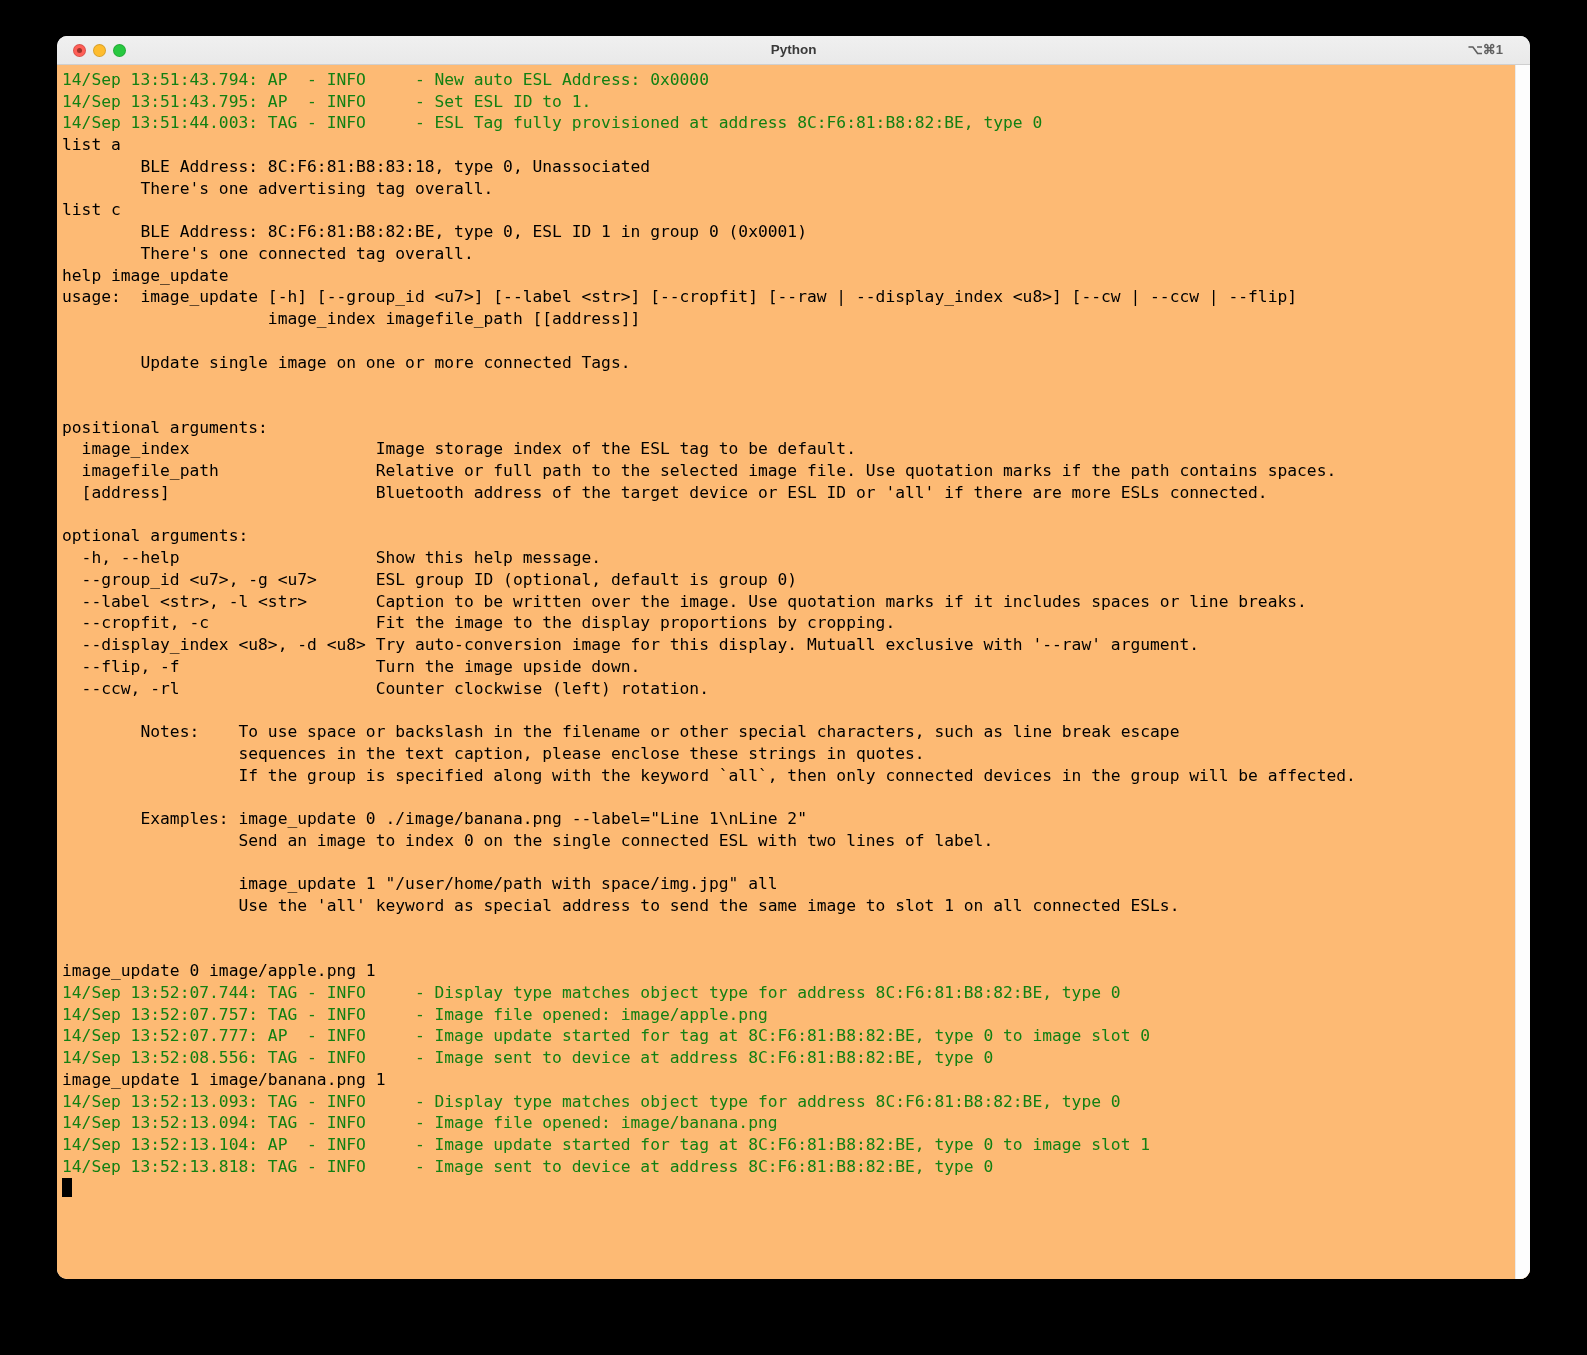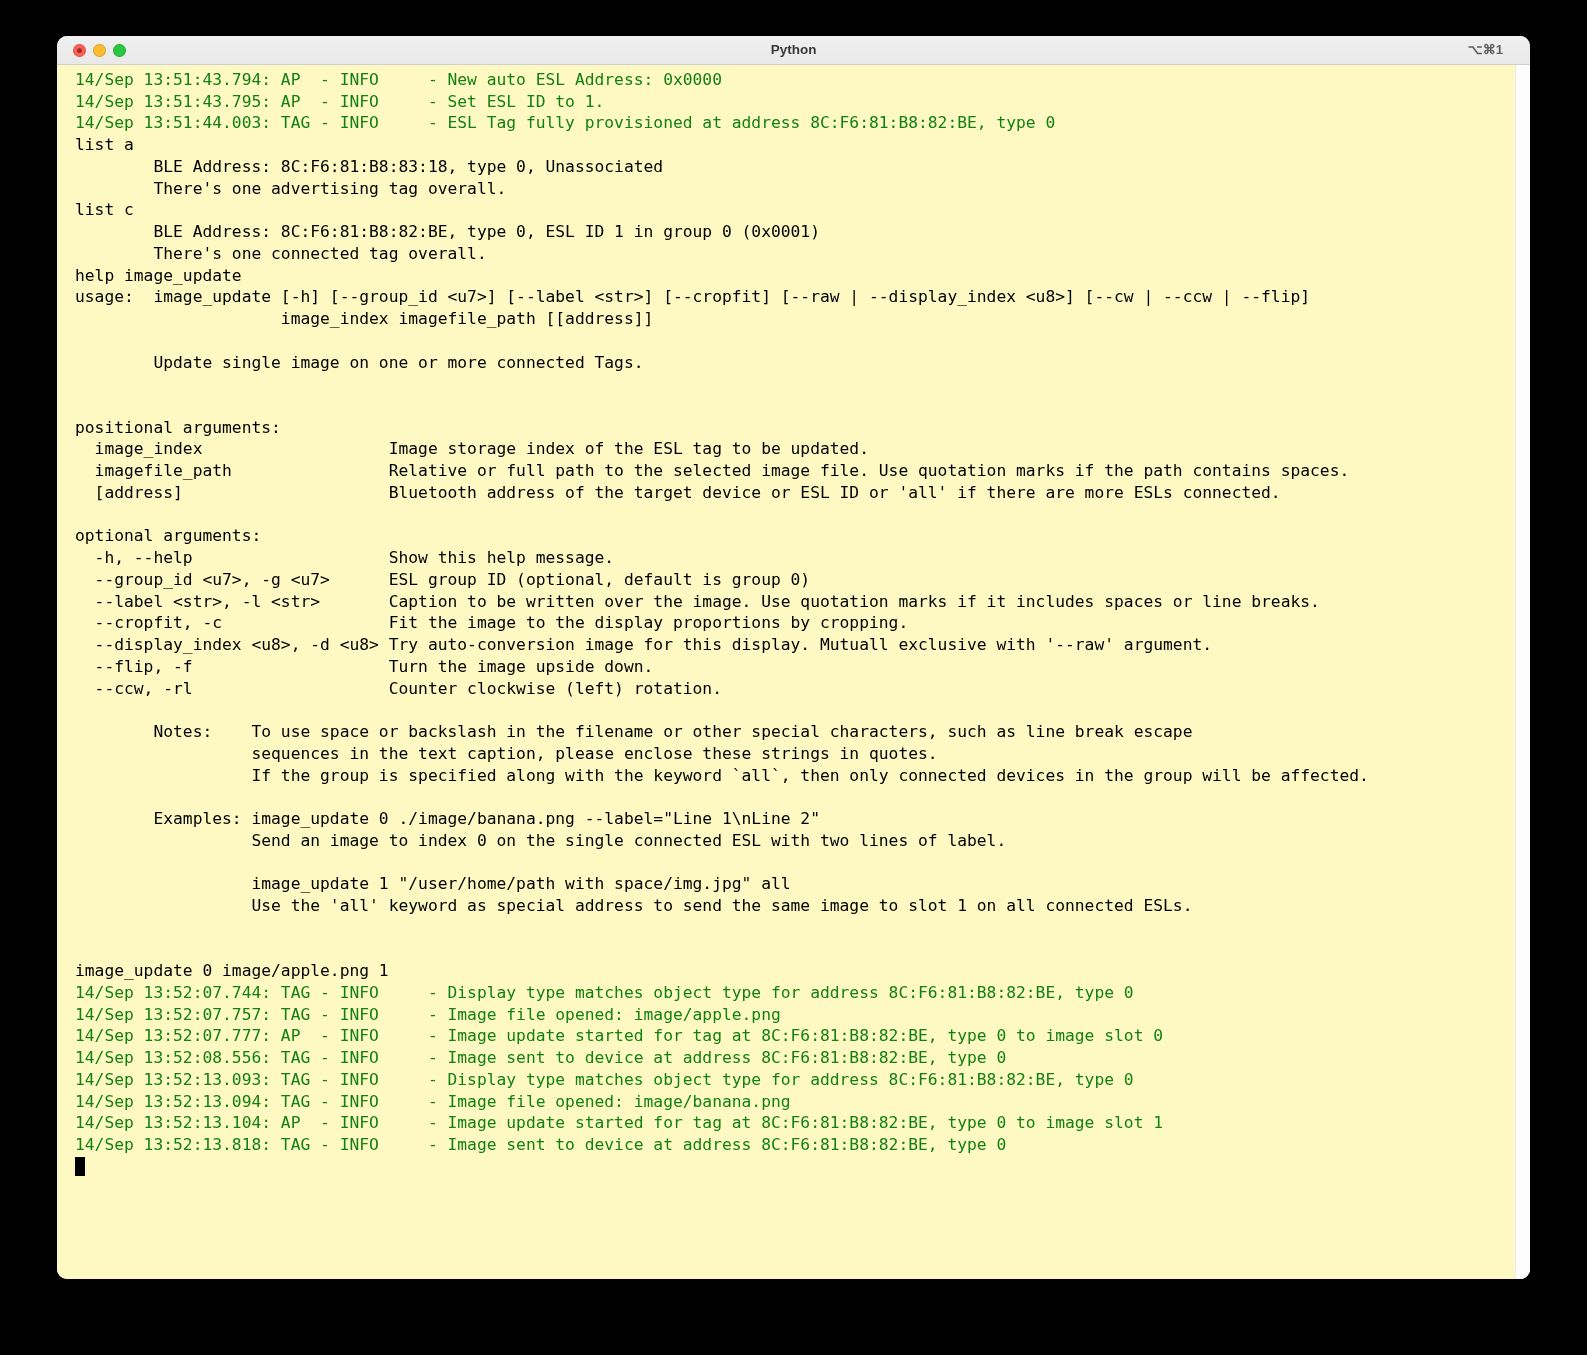--- a/index.html
+++ b/index.html
@@ -74,22 +74,22 @@
     height: 28px;
     line-height: 28px;
     font-family: "Liberation Sans", sans-serif;
     font-size: 13px;
     font-weight: bold;
     color: #606060;
   }
   .content {
     position: relative;
     height: 1258px;
-    background: #fef9c3;
-    padding: 4px 0 0 18px;
+    background: #fdba74;
+    padding: 4px 0 0 5px;
     box-sizing: border-box;
   }
   #lines {
     font-family: "DejaVu Sans Mono", "Liberation Mono", monospace;
     font-size: 16.3px;
     line-height: 21.74px;
     font-variant-ligatures: none;
   }
   .line {
     white-space: pre;
@@ -151,21 +151,21 @@
         <div class="line cmd">        BLE Address: 8C:F6:81:B8:82:BE, type 0, ESL ID 1 in group 0 (0x0001)</div>
         <div class="line cmd">        There's one connected tag overall.</div>
         <div class="line cmd">help image_update</div>
         <div class="line cmd">usage:  image_update [-h] [--group_id &lt;u7&gt;] [--label &lt;str&gt;] [--cropfit] [--raw | --display_index &lt;u8&gt;] [--cw | --ccw | --flip]</div>
         <div class="line cmd">                     image_index imagefile_path [[address]]</div>
         <div class="line cmd"></div>
         <div class="line cmd">        Update single image on one or more connected Tags.</div>
         <div class="line cmd"></div>
         <div class="line cmd"></div>
         <div class="line cmd">positional arguments:</div>
-        <div class="line cmd">  image_index                   Image storage index of the ESL tag to be updated.</div>
+        <div class="line cmd">  image_index                   Image storage index of the ESL tag to be default.</div>
         <div class="line cmd">  imagefile_path                Relative or full path to the selected image file. Use quotation marks if the path contains spaces.</div>
         <div class="line cmd">  [address]                     Bluetooth address of the target device or ESL ID or 'all' if there are more ESLs connected.</div>
         <div class="line cmd"></div>
         <div class="line cmd">optional arguments:</div>
         <div class="line cmd">  -h, --help                    Show this help message.</div>
         <div class="line cmd">  --group_id &lt;u7&gt;, -g &lt;u7&gt;      ESL group ID (optional, default is group 0)</div>
         <div class="line cmd">  --label &lt;str&gt;, -l &lt;str&gt;       Caption to be written over the image. Use quotation marks if it includes spaces or line breaks.</div>
         <div class="line cmd">  --cropfit, -c                 Fit the image to the display proportions by cropping.</div>
         <div class="line cmd">  --display_index &lt;u8&gt;, -d &lt;u8&gt; Try auto-conversion image for this display. Mutuall exclusive with '--raw' argument.</div>
         <div class="line cmd">  --flip, -f                    Turn the image upside down.</div>
@@ -180,20 +180,21 @@
         <div class="line cmd"></div>
         <div class="line cmd">                  image_update 1 "/user/home/path with space/img.jpg" all</div>
         <div class="line cmd">                  Use the 'all' keyword as special address to send the same image to slot 1 on all connected ESLs.</div>
         <div class="line cmd"></div>
         <div class="line cmd"></div>
         <div class="line cmd">image_update 0 image/apple.png 1</div>
         <div class="line log">14/Sep 13:52:07.744: TAG - INFO     - Display type matches object type for address 8C:F6:81:B8:82:BE, type 0</div>
         <div class="line log">14/Sep 13:52:07.757: TAG - INFO     - Image file opened: image/apple.png</div>
         <div class="line log">14/Sep 13:52:07.777: AP  - INFO     - Image update started for tag at 8C:F6:81:B8:82:BE, type 0 to image slot 0</div>
         <div class="line log">14/Sep 13:52:08.556: TAG - INFO     - Image sent to device at address 8C:F6:81:B8:82:BE, type 0</div>
+        <div class="line cmd">image_update 1 image/banana.png 1</div>
         <div class="line log">14/Sep 13:52:13.093: TAG - INFO     - Display type matches object type for address 8C:F6:81:B8:82:BE, type 0</div>
         <div class="line log">14/Sep 13:52:13.094: TAG - INFO     - Image file opened: image/banana.png</div>
         <div class="line log">14/Sep 13:52:13.104: AP  - INFO     - Image update started for tag at 8C:F6:81:B8:82:BE, type 0 to image slot 1</div>
         <div class="line log">14/Sep 13:52:13.818: TAG - INFO     - Image sent to device at address 8C:F6:81:B8:82:BE, type 0</div>
         <div class="line cmd"><span class="cursor"></span></div>
       </div>
     <div class="scrollbar">
       <div class="thumb"></div>
     </div>
   </div>

